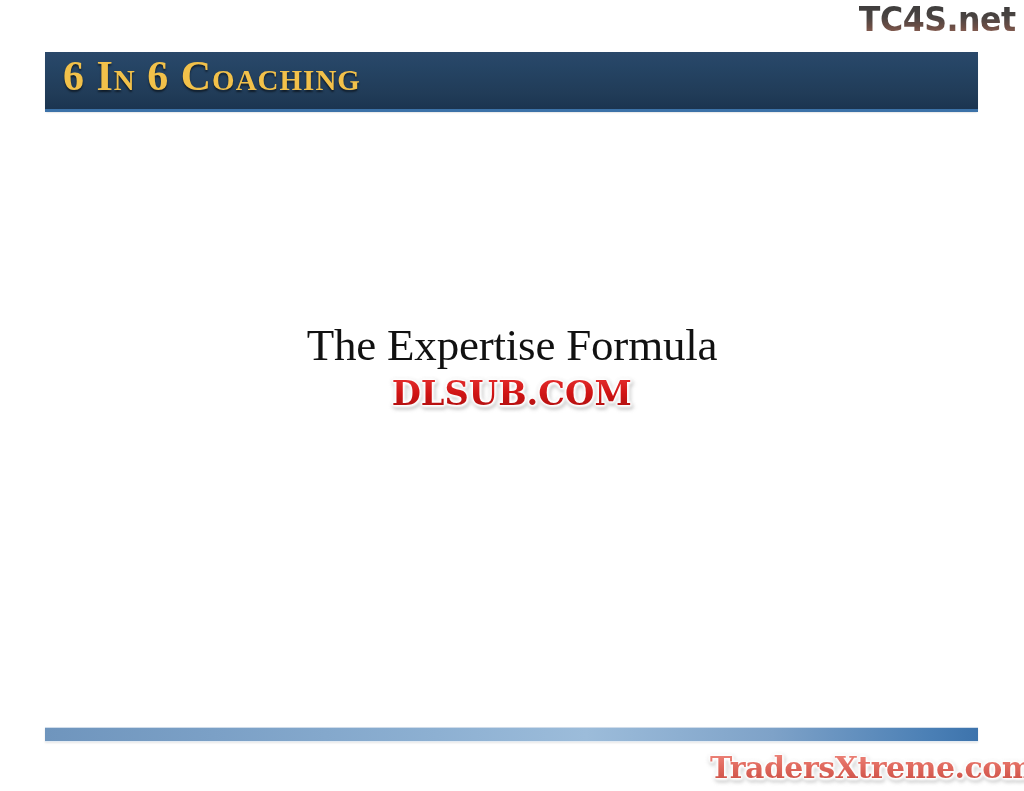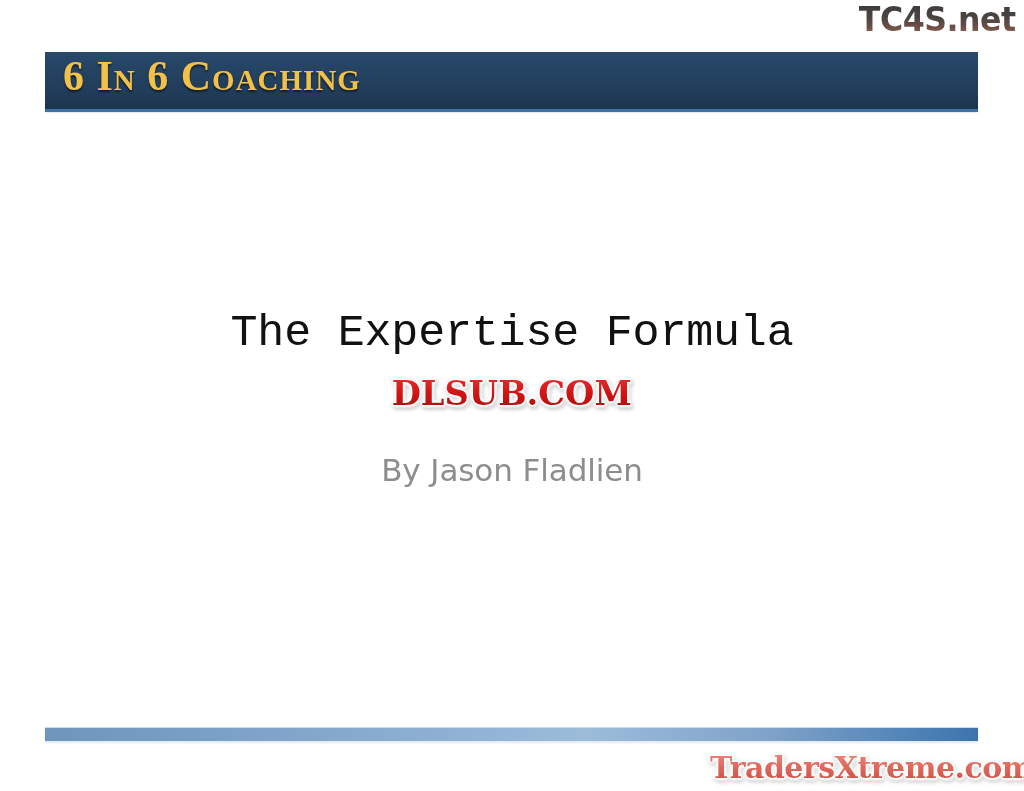--- a/index.html
+++ b/index.html
@@ -67,27 +67,27 @@
 
   
   .title-block {
     position: absolute;
     left: 0;
     top: 308px;
     width: 1024px;
     text-align: center;
   }
   .slide-title {
-    font-family: Liberation Mono, monospace;
+    font-family: Liberation Serif, serif;
     font-size: 45px;
     font-weight: normal;
     color: #111111;
     line-height: 1.15;
     letter-spacing: -0.2px;
-    margin: 0;
+    margin: 12px;
   }
   .slide-subtitle {
     position: absolute;
     left: 0;
     top: 452px;
     width: 1024px;
     text-align: center;
     font-family: "DejaVu Sans", "Liberation Sans", sans-serif;
     font-size: 31px;
     font-weight: normal;
@@ -183,21 +183,20 @@
   </div>
 
   <div class="title-block">
     <h1 class="slide-title">The Expertise Formula</h1>
   </div>
 
   <div class="dlsub-logo">
     <span>DLSUB.COM</span>
   </div>
 
-  <div class="slide-subtitle">By Jason Fladlien</div>
 
   <div class="footer-bar"></div>
 
   <div class="tx-logo">
     <span>TradersXtreme.com</span>
   </div>
 
 </div>
 
 </body></html>

